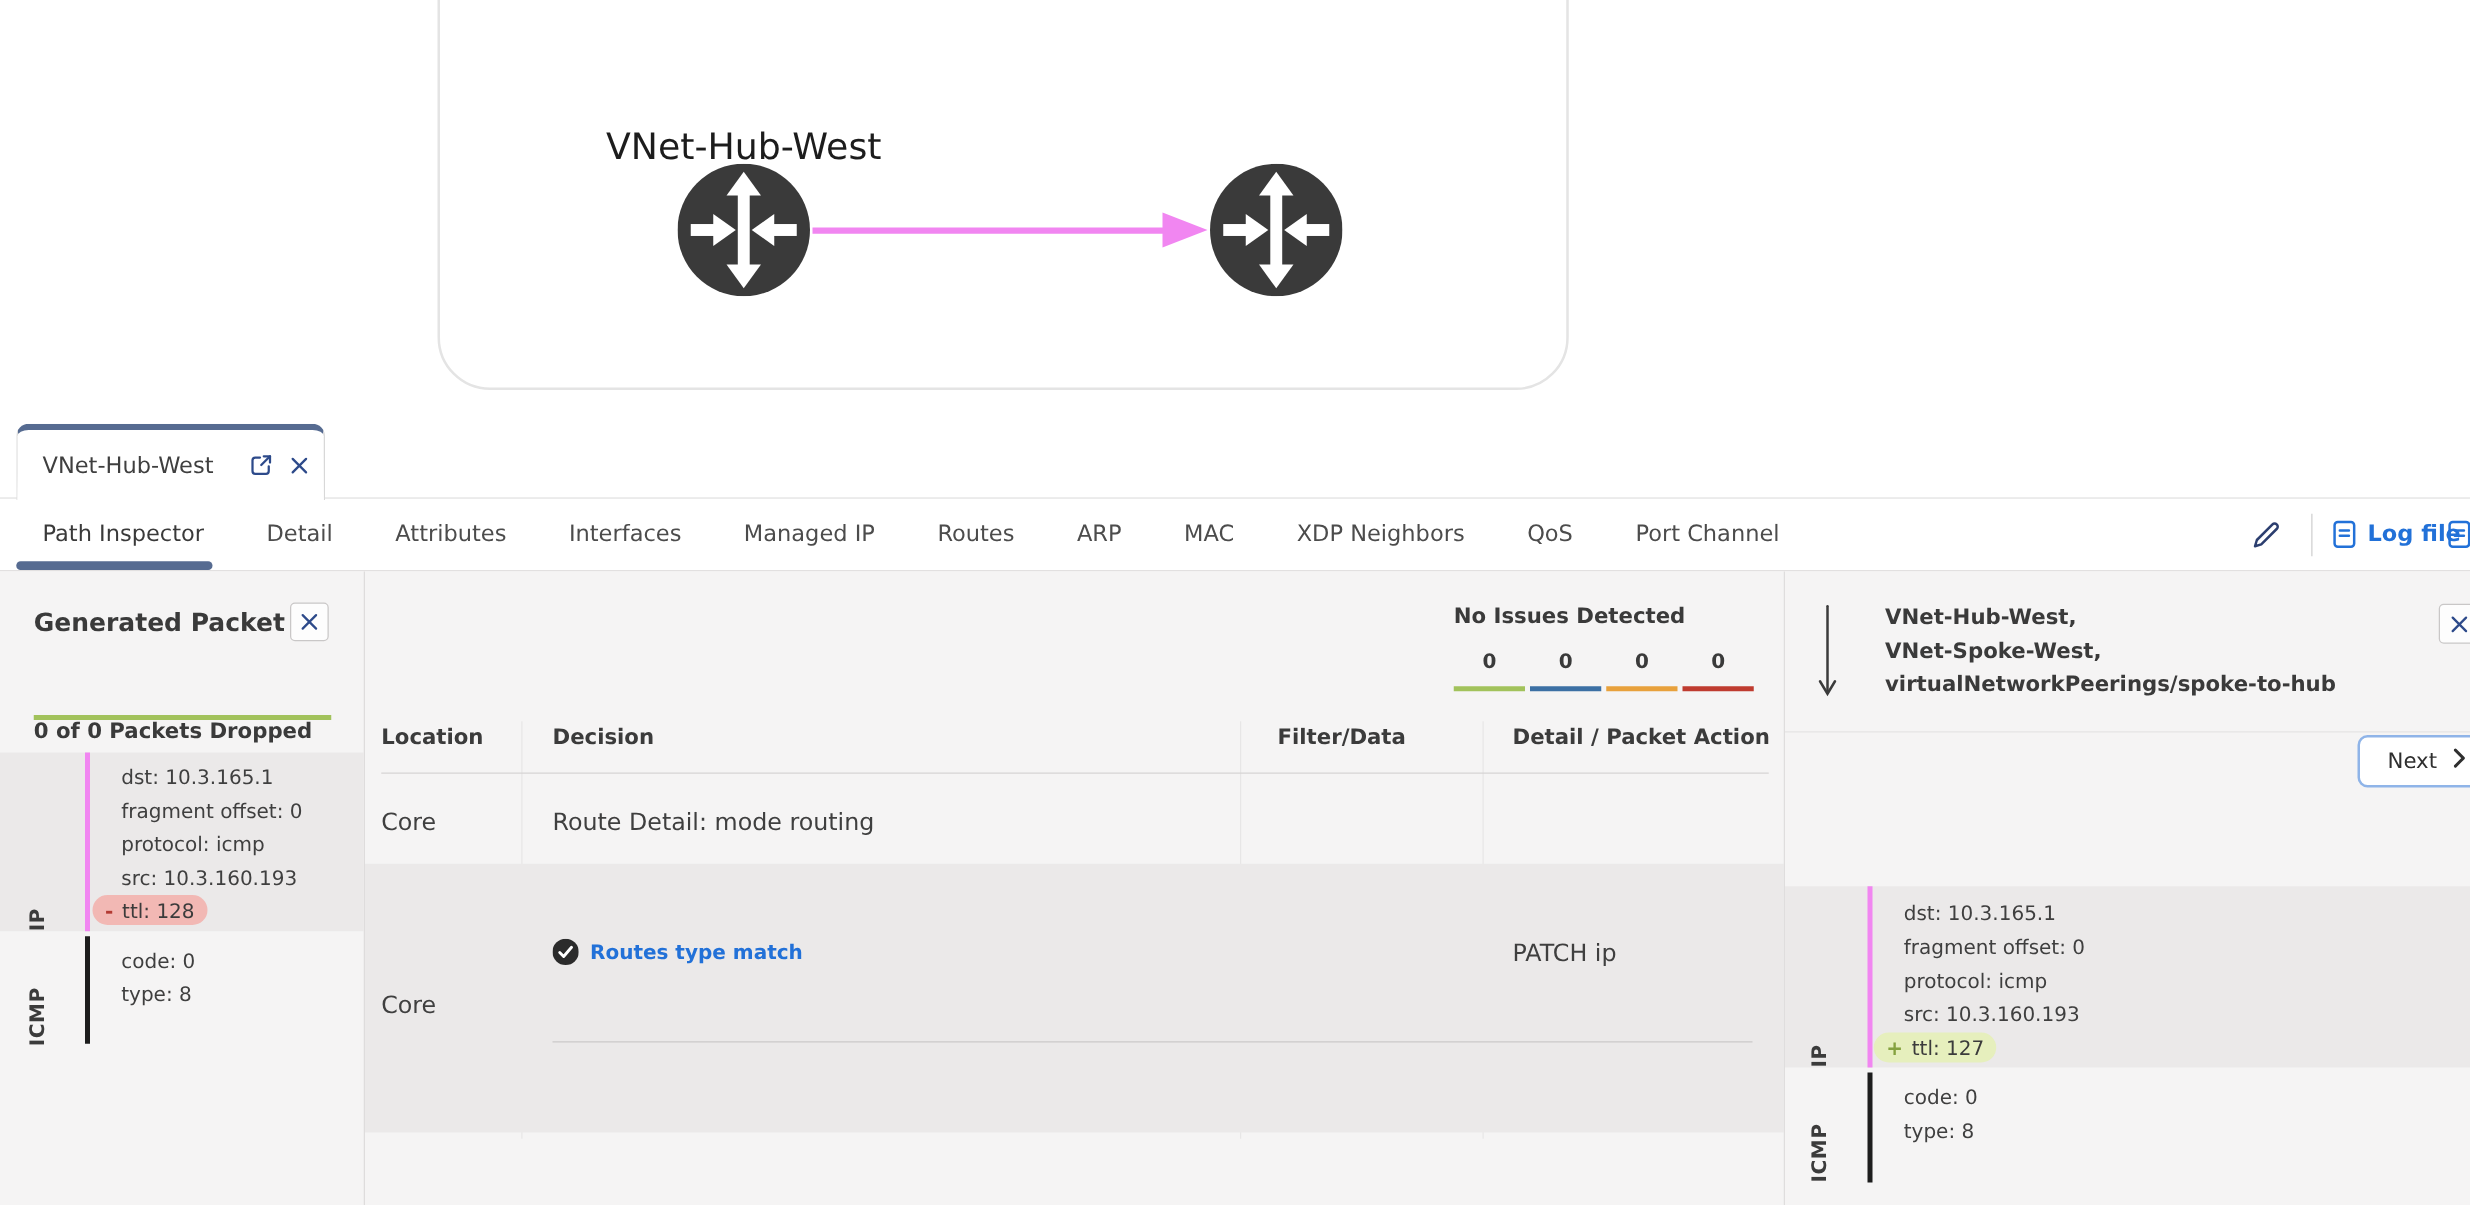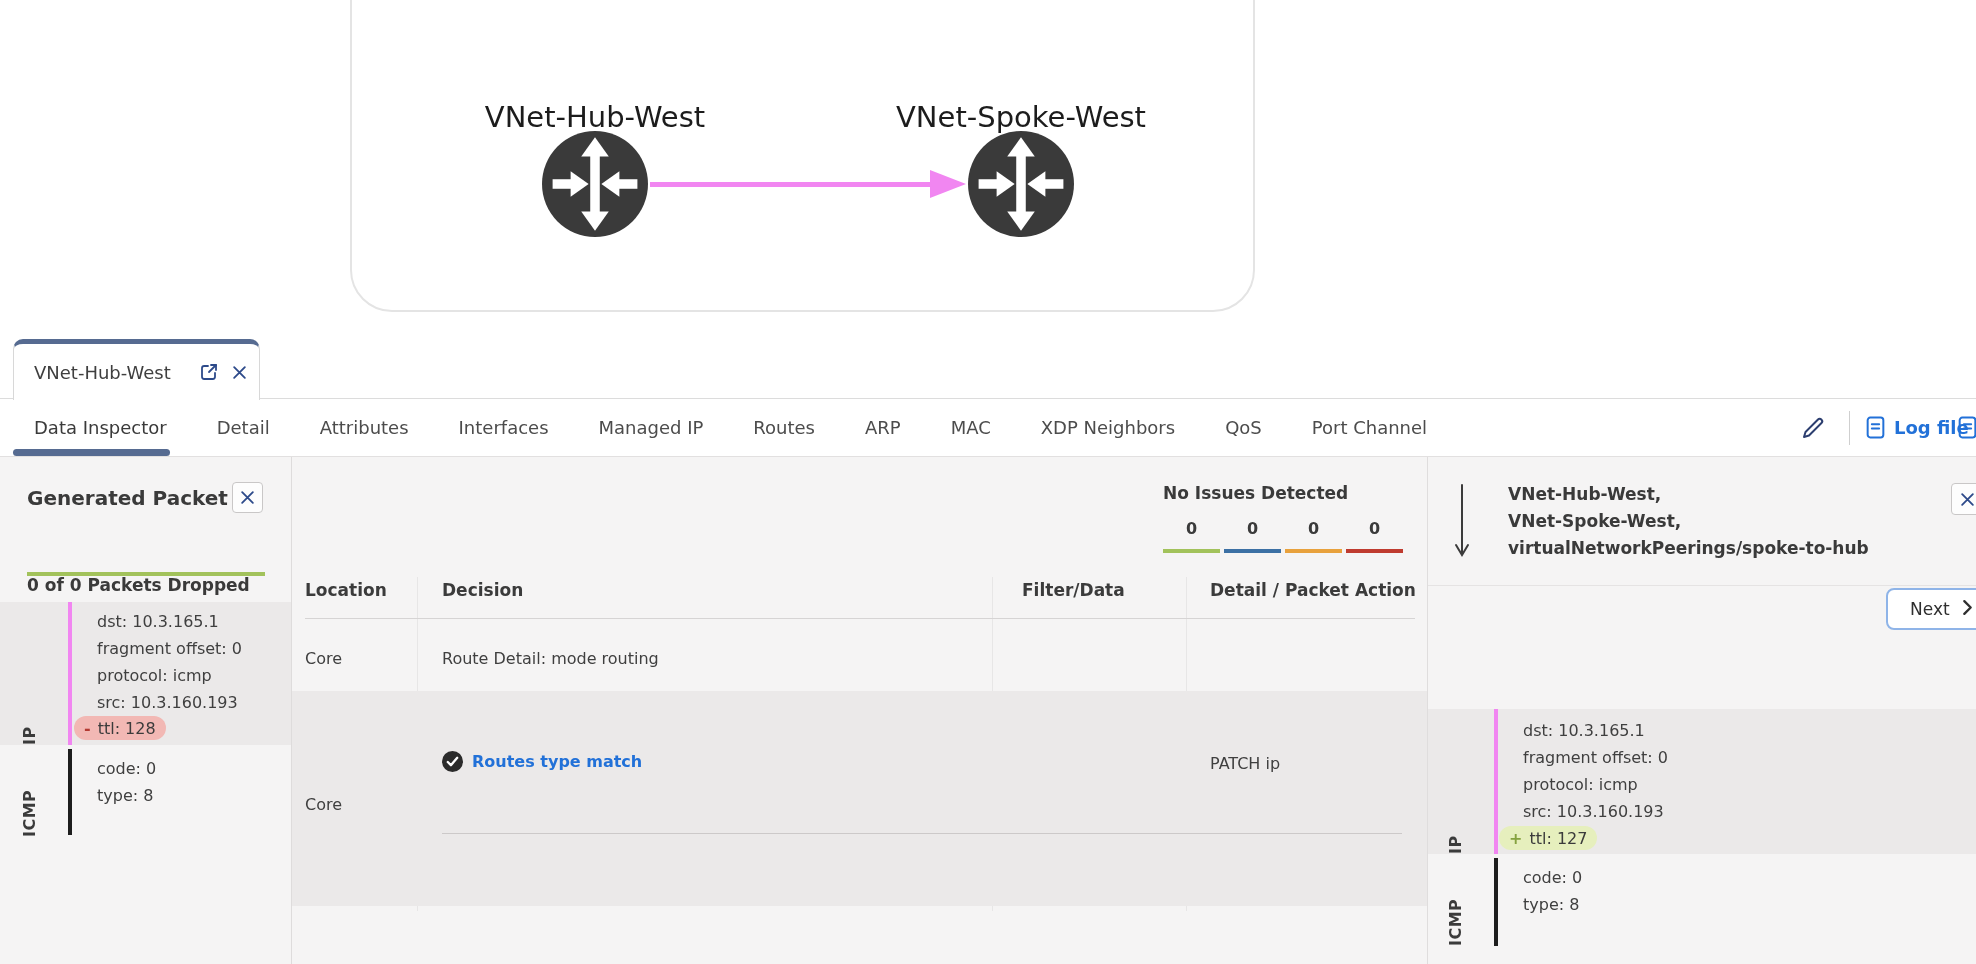--- a/index.html
+++ b/index.html
@@ -63,21 +63,21 @@
   .dt-title { position:absolute; left:28px; top:24px; font-size:20px; font-weight:bold; color:#3a3a3a; }
   .issues { position:absolute; left:871px; top:26px; width:244px; }
   .issues-label { font-size:17px; font-weight:bold; color:#3a3a3a; text-align:left; }
   .issues-counts { display:flex; margin-top:16px; }
   .issues-counts .cell { width:57px; margin-right:4px; text-align:center; font-size:16px; font-weight:bold; color:#3a3a3a; }
   .issues-bars { display:flex; margin-top:11px; }
   .issues-bars .bar { width:57px; height:4px; margin-right:4px; }
   .col-divider { position:absolute; top:120px; height:334px; width:1px; background:rgba(0,0,0,0.055); }
   .th { position:absolute; top:120px; height:27px; line-height:27px; font-size:17px; font-weight:bold; color:#3b3b3b; }
   .header-line { position:absolute; left:13px; top:161px; width:1110px; height:1px; background:#d6d4d4; }
-  .cell-text { font-size:16px; color:#3f3f3f; height:27px; line-height:27px; }
+  .cell-text { font-size:19px; color:#3f3f3f; height:27px; line-height:27px; }
   .row1-loc { position:absolute; left:13px; top:188px; }
   .row1-dec { position:absolute; left:150px; top:188px; }
   .row2 { position:absolute; left:0; top:234px; width:1135px; height:215px; background:#ebe9e9; }
   .row2-loc { position:absolute; left:13px; top:100px; }
   .match-row { position:absolute; left:150px; top:60px; display:flex; align-items:center; gap:9px; }
   .match-link { font-size:16px; font-weight:bold; color:#2271d8; cursor:pointer; }
   .filter-lines { position:absolute; left:730px; top:34px; font-size:16px; color:#3f3f3f; }
   .filter-lines div { height:27px; line-height:27px; }
   .action-cell { position:absolute; left:918px; top:59px; }
   .row2-sep { position:absolute; left:150px; top:142px; width:960px; height:1px; background:#ccc9c9; }
@@ -110,21 +110,20 @@
         <polygon points="44,50 27,38 27,62" fill="#fff"></polygon>
         <rect x="70" y="45.5" width="20" height="9" fill="#fff"></rect>
         <polygon points="56,50 73,38 73,62" fill="#fff"></polygon>
       </svg>
     </span>
   </div>
 
   <div class="edge-line" style="left:650px; top:182px; width:282px; height:5px;"></div>
   <div class="edge-head" style="left:930px; top:170px;"></div>
 
-  <div class="node-label" style="left:871px; top:100px;">VNet-Spoke-West</div>
   <div class="router-node" style="left:968px; top:131px;">
     <span>
       <svg viewBox="0 0 100 100" width="106" height="106">
         <circle cx="50" cy="50" r="50" fill="#3a3a3a"></circle>
         <rect x="45.5" y="20" width="9" height="60" fill="#fff"></rect>
         <polygon points="50,6 37,24 63,24" fill="#fff"></polygon>
         <polygon points="50,94 37,76 63,76" fill="#fff"></polygon>
         <rect x="10" y="45.5" width="20" height="9" fill="#fff"></rect>
         <polygon points="44,50 27,38 27,62" fill="#fff"></polygon>
         <rect x="70" y="45.5" width="20" height="9" fill="#fff"></rect>
@@ -145,21 +144,21 @@
       </svg>
     </span>
     <span class="icon-btn">
       <svg viewBox="0 0 14 14" width="15" height="15" stroke="#2d4a8a" stroke-width="1.7" stroke-linecap="round">
         <path d="M2 2l10 10M12 2L2 12"></path>
       </svg>
     </span>
   </div>
 
   <div class="nav-row">
-    <span class="nav-tab active">Data Inspector</span>
+    <span class="nav-tab active">Path Inspector</span>
     <span class="nav-tab">Detail</span>
     <span class="nav-tab">Attributes</span>
     <span class="nav-tab">Interfaces</span>
     <span class="nav-tab">Managed IP</span>
     <span class="nav-tab">Routes</span>
     <span class="nav-tab">ARP</span>
     <span class="nav-tab">MAC</span>
     <span class="nav-tab">XDP Neighbors</span>
     <span class="nav-tab">QoS</span>
     <span class="nav-tab">Port Channel</span>

